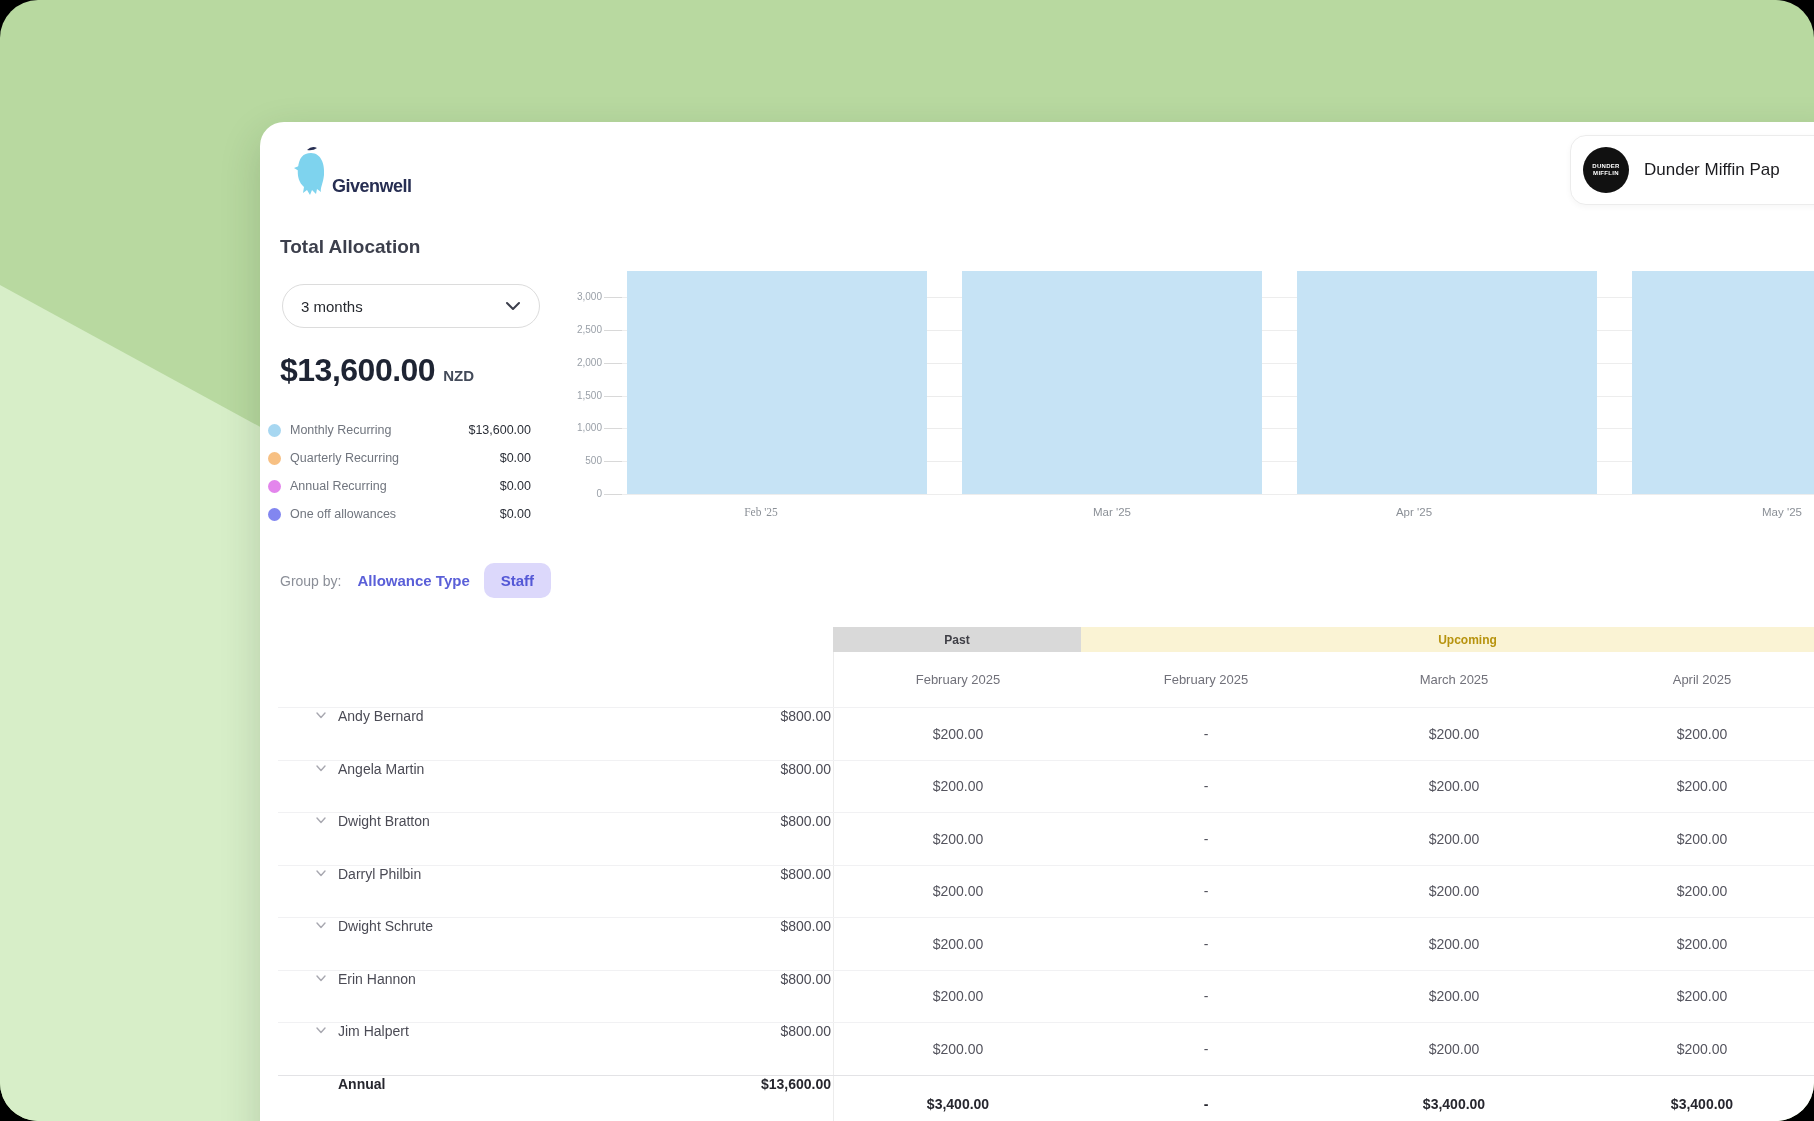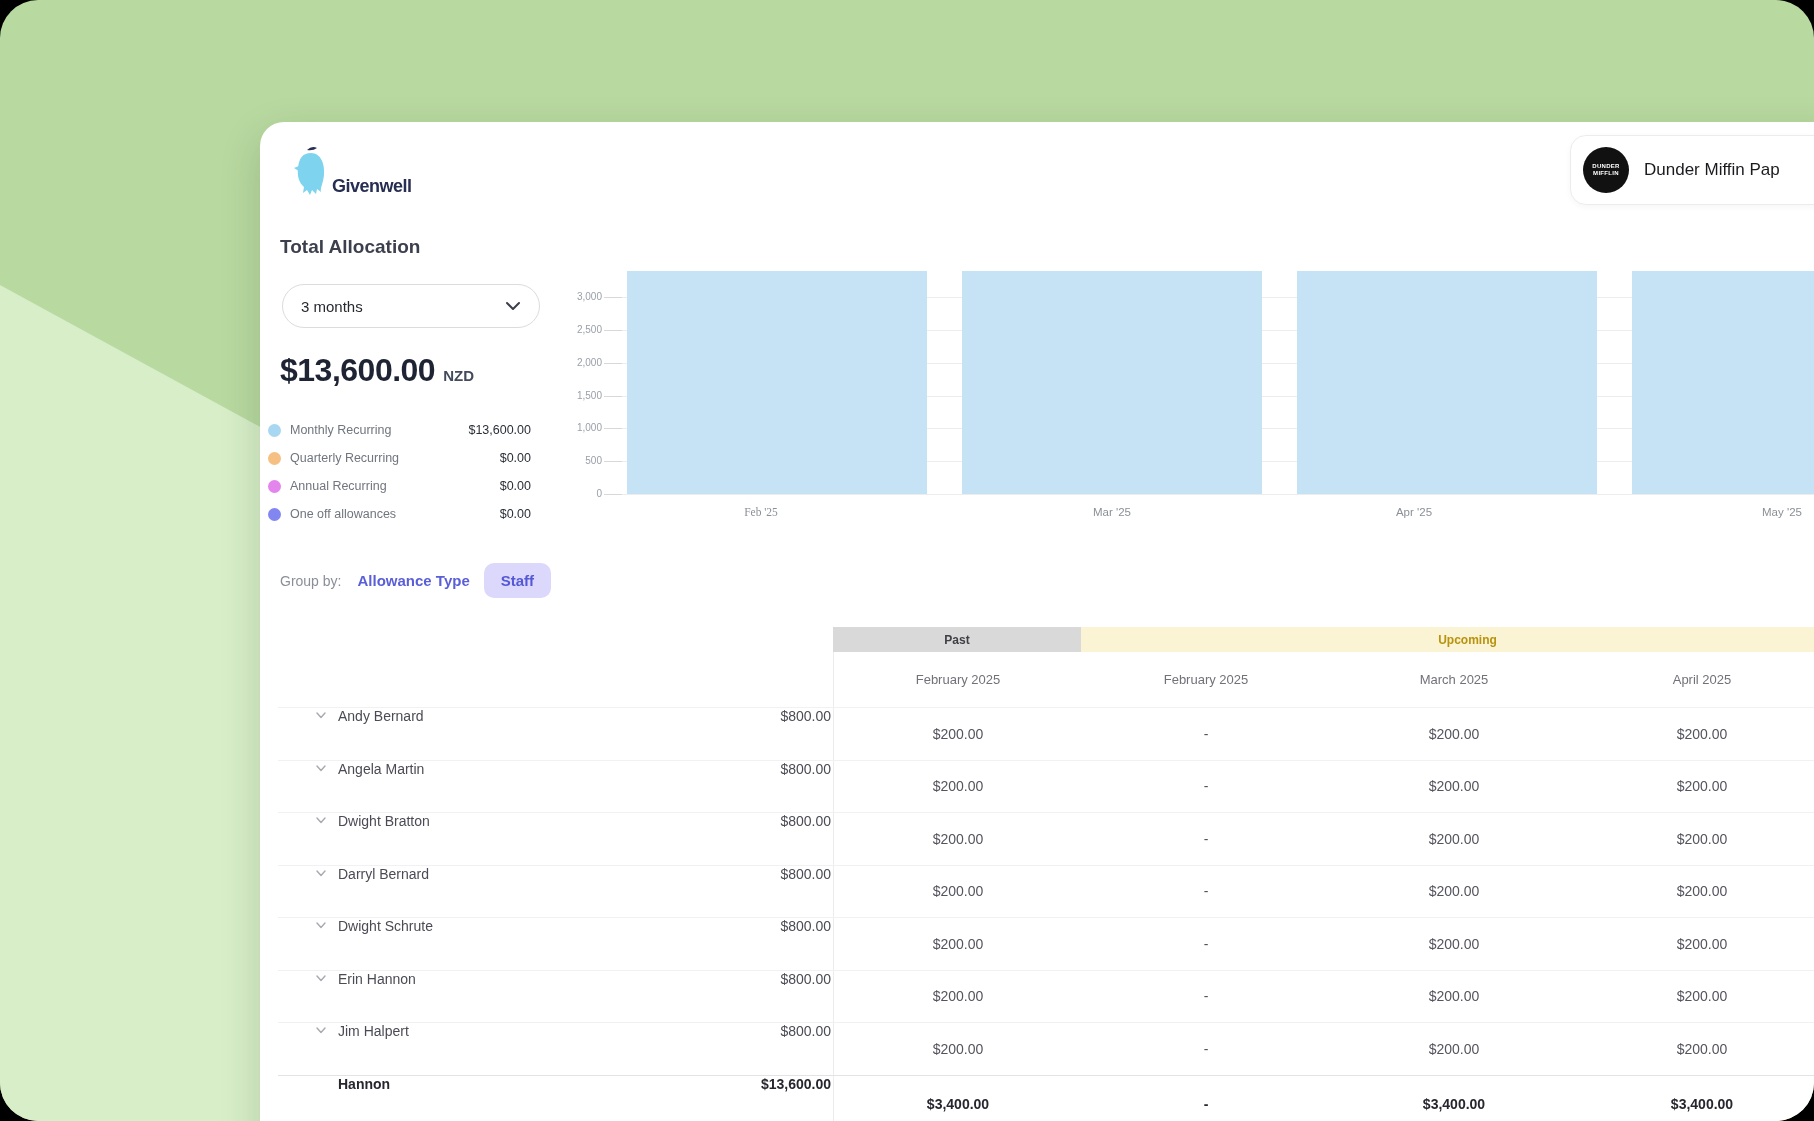--- a/index.html
+++ b/index.html
@@ -248,21 +248,21 @@
             </div>
   </div>
 
   <div class="trow data-row">
     <div class="tname">
       <span class="chev">
         <svg width="14" height="14" viewBox="0 0 14 14">
           <polyline points="3,5 7,9.5 11,5" fill="none" stroke="#a8a8b0" stroke-width="1.4" stroke-linecap="round" stroke-linejoin="round"></polyline>
         </svg>
       </span>
-      <span class="nm">Darryl Bernard</span>
+      <span class="nm">Darryl Philbin</span>
       <span class="amt">$800.00</span>
     </div>
     <div class="tmonths">
               <div class="tcell">$200.00</div>
               <div class="tcell">-</div>
               <div class="tcell">$200.00</div>
               <div class="tcell">$200.00</div>
             </div>
   </div>
 
@@ -315,21 +315,21 @@
     <div class="tmonths">
               <div class="tcell">$200.00</div>
               <div class="tcell">-</div>
               <div class="tcell">$200.00</div>
               <div class="tcell">$200.00</div>
             </div>
   </div>
 </div>
       <div class="trow total-row">
         <div class="tname">
-          <span class="nm" style="margin-left:24px">Hannon</span>
+          <span class="nm" style="margin-left:24px">Annual</span>
           <span class="amt">$13,600.00</span>
         </div>
         <div class="tmonths" id="total-months">
             <div class="tcell">$3,400.00</div>
             <div class="tcell">-</div>
             <div class="tcell">$3,400.00</div>
             <div class="tcell">$3,400.00</div>
           </div>
       </div>
     </div>

